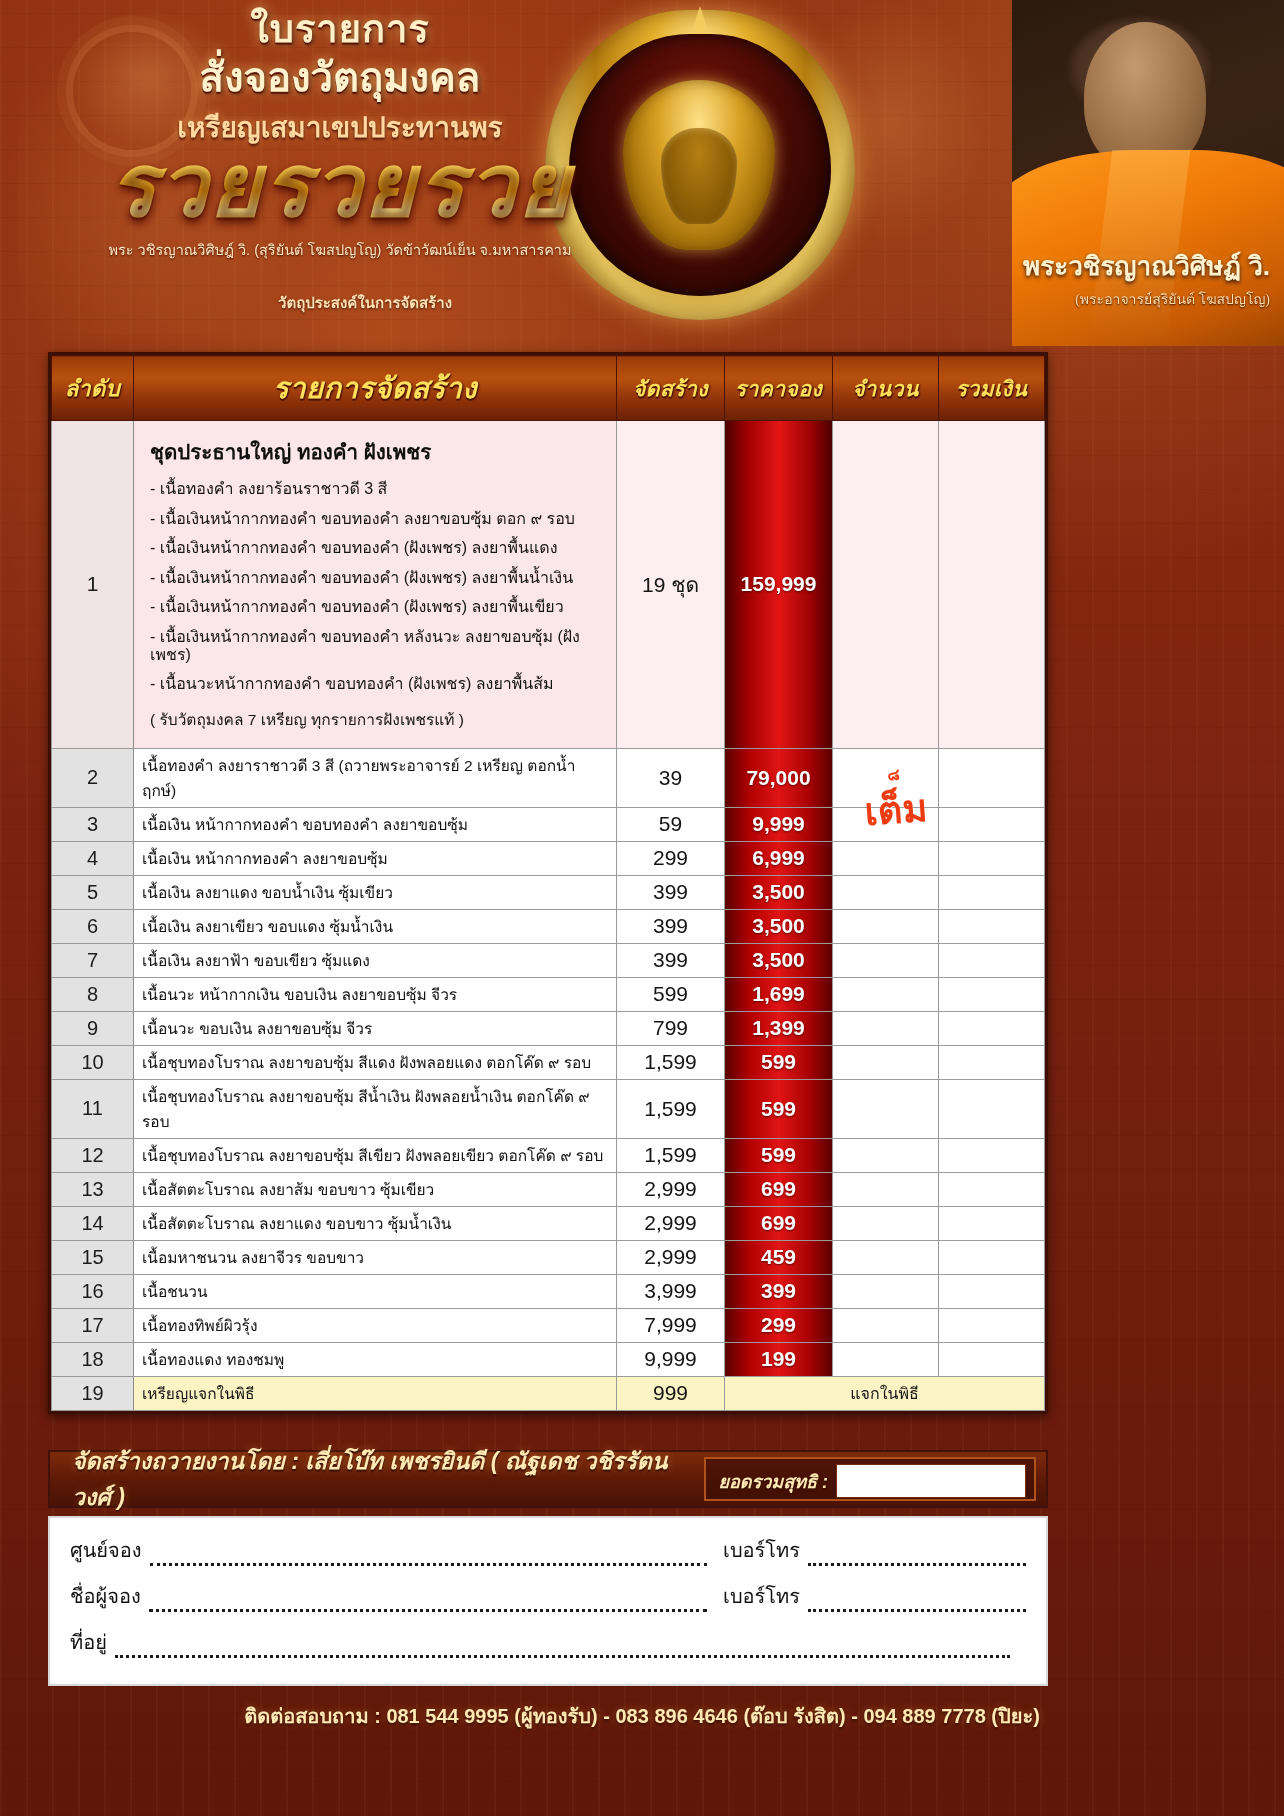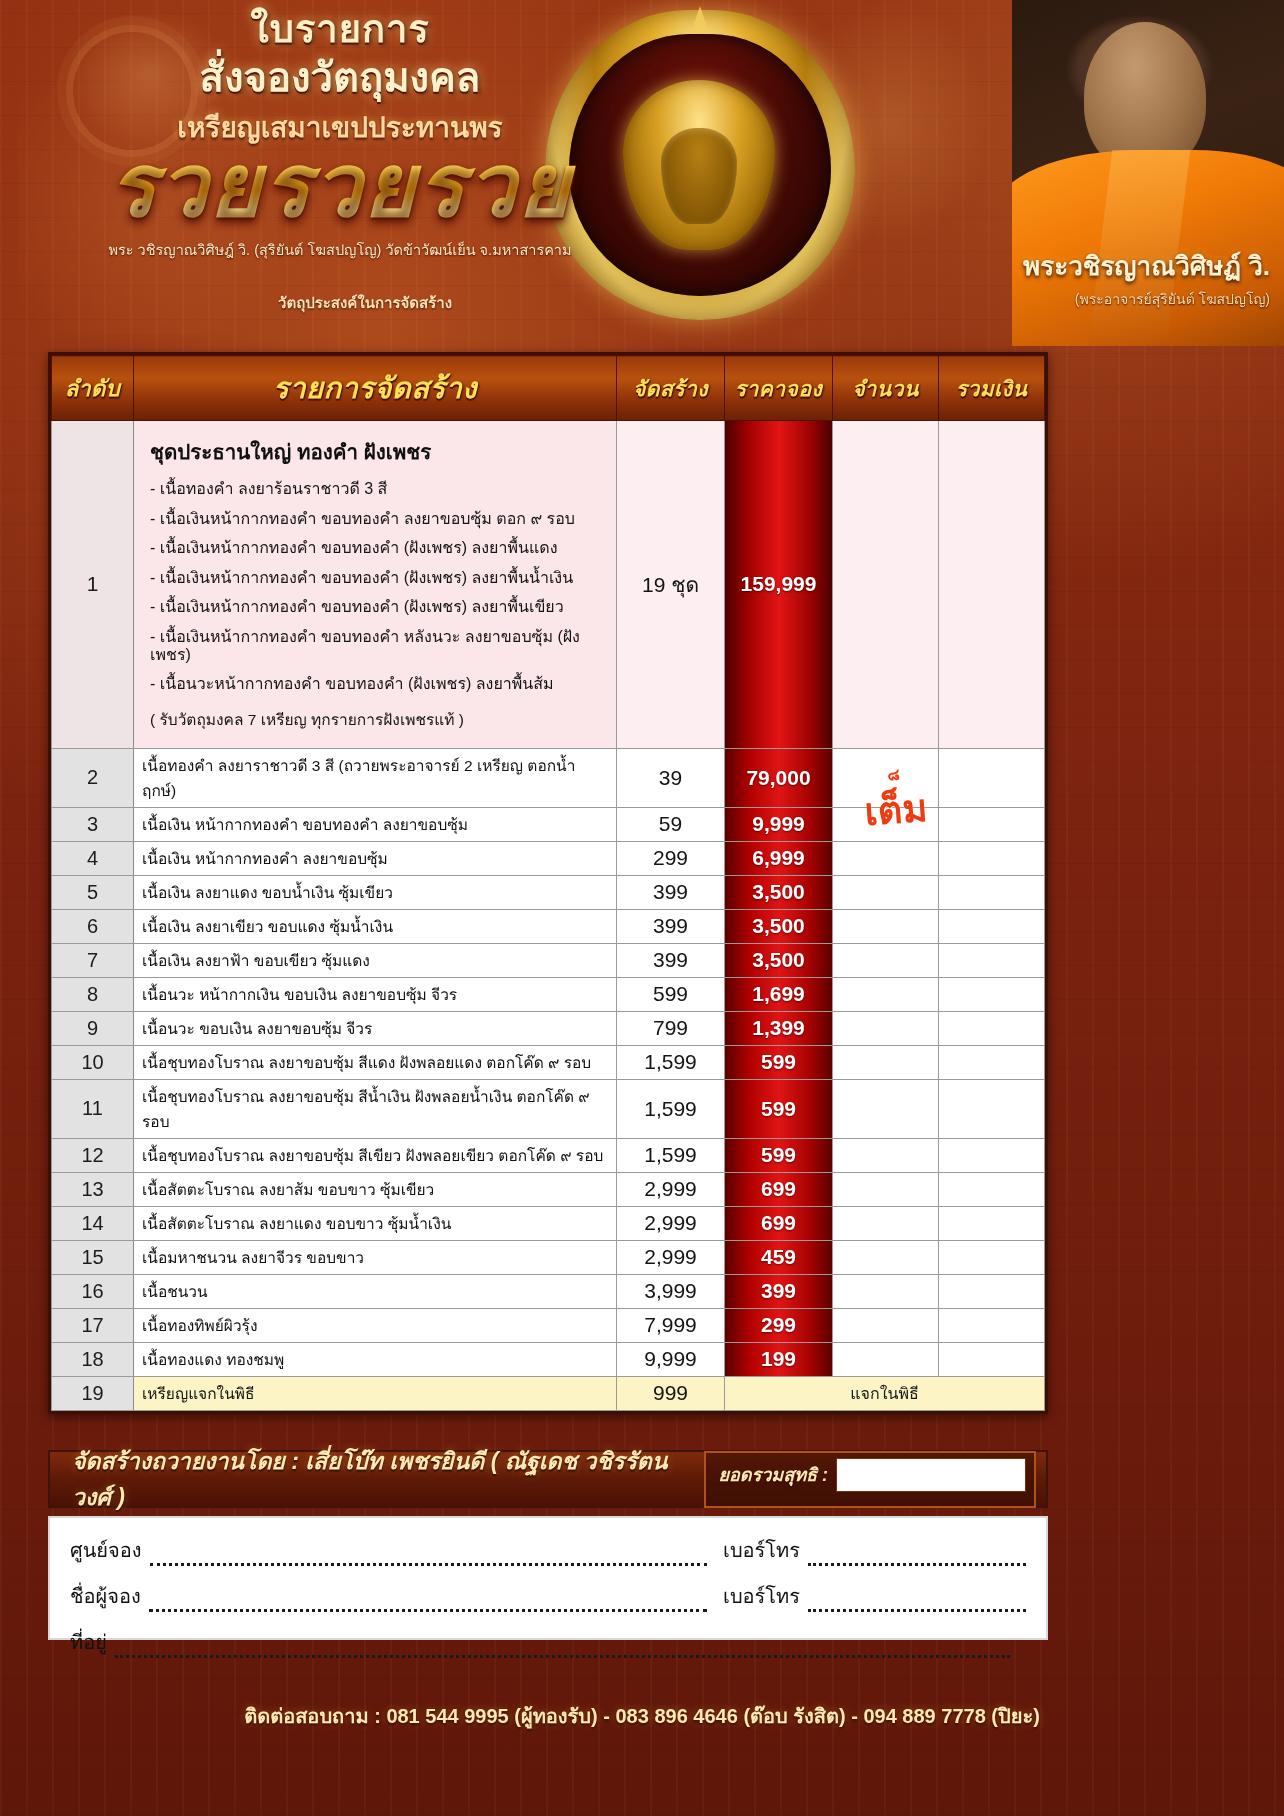--- a/index.html
+++ b/index.html
@@ -140,21 +140,21 @@
     background: linear-gradient(180deg, rgba(255,190,90,.45), rgba(160,70,4,.1));
     transform: skewX(-7deg);
   }
   .monk-name {
     position:absolute; right:14px; bottom:40px; text-align:right; z-index:6;
   }
   .monk-name .n1 {
     font-size:26px; font-weight:bold; color:#fff2cf;
     text-shadow:0 2px 4px #2a0800, 0 0 10px rgba(255,190,90,.5);
   }
-  .monk-name .n2 { font-size:14px; color:#ffdba6; margin-top:2px; text-shadow:0 1px 2px #2a0800; }
+  .monk-name .n2 { font-size:14px; color:#ffdba6; margin-top:2px; text-shadow:0 1px 2px #2a0800;font-family:Liberation Serif, serif; }
 
   
   .table-wrap {
     position:absolute; left:48px; top:352px; width:1000px;
     border:3px solid #3c0f05;
     box-shadow: 0 3px 10px rgba(0,0,0,.5);
   }
   table.main { width:100%; border-collapse:collapse; table-layout:fixed; }
 
   thead th {
@@ -220,30 +220,30 @@
     border:2px solid #41120a;
     display:flex; align-items:center; padding:0 10px 0 22px;
   }
   .maker-text {
     flex:1; font-size:23px; font-weight:bold; color:#ffe9b4; font-style:italic;
     text-shadow:0 2px 2px #300900, 0 0 8px rgba(255,190,80,.35);
   }
   .total-box {
     display:flex; align-items:center; gap:8px;
     border:2px solid #b0531b; background:rgba(60,14,4,.65);
-    padding:5px 8px 14px 12px;
+    padding:5px 8px 1px 12px;
   }
   .total-label {
     font-size:18px; font-weight:bold; color:#ffe9b4; font-style:italic;
     text-shadow:0 1px 2px #300900;
   }
   .total-field { width:190px; height:34px; background:#fff; border:1px solid #7a2c0c; }
 
   .form-box {
-    position:absolute; left:48px; top:1516px; width:1000px; height:124px;
+    position:absolute; left:48px; top:1516px; width:1000px; height:170px;
     background:#fff; border:2px solid #d8d8d8;
     padding:16px 20px 10px 20px;
   }
   .form-row { display:flex; align-items:flex-end; margin-bottom:14px; }
   .form-label { font-size:20px; color:#111; white-space:nowrap; margin-right:8px; }
   .dots { flex:1; border-bottom:3px dotted #1a1a1a; height:18px; margin-right:16px; }
   .dots.short { flex:0 0 218px; margin-right:0; }
 
   .contact {
     position:absolute; left:0; top:1700px; width:1284px; text-align:center;

